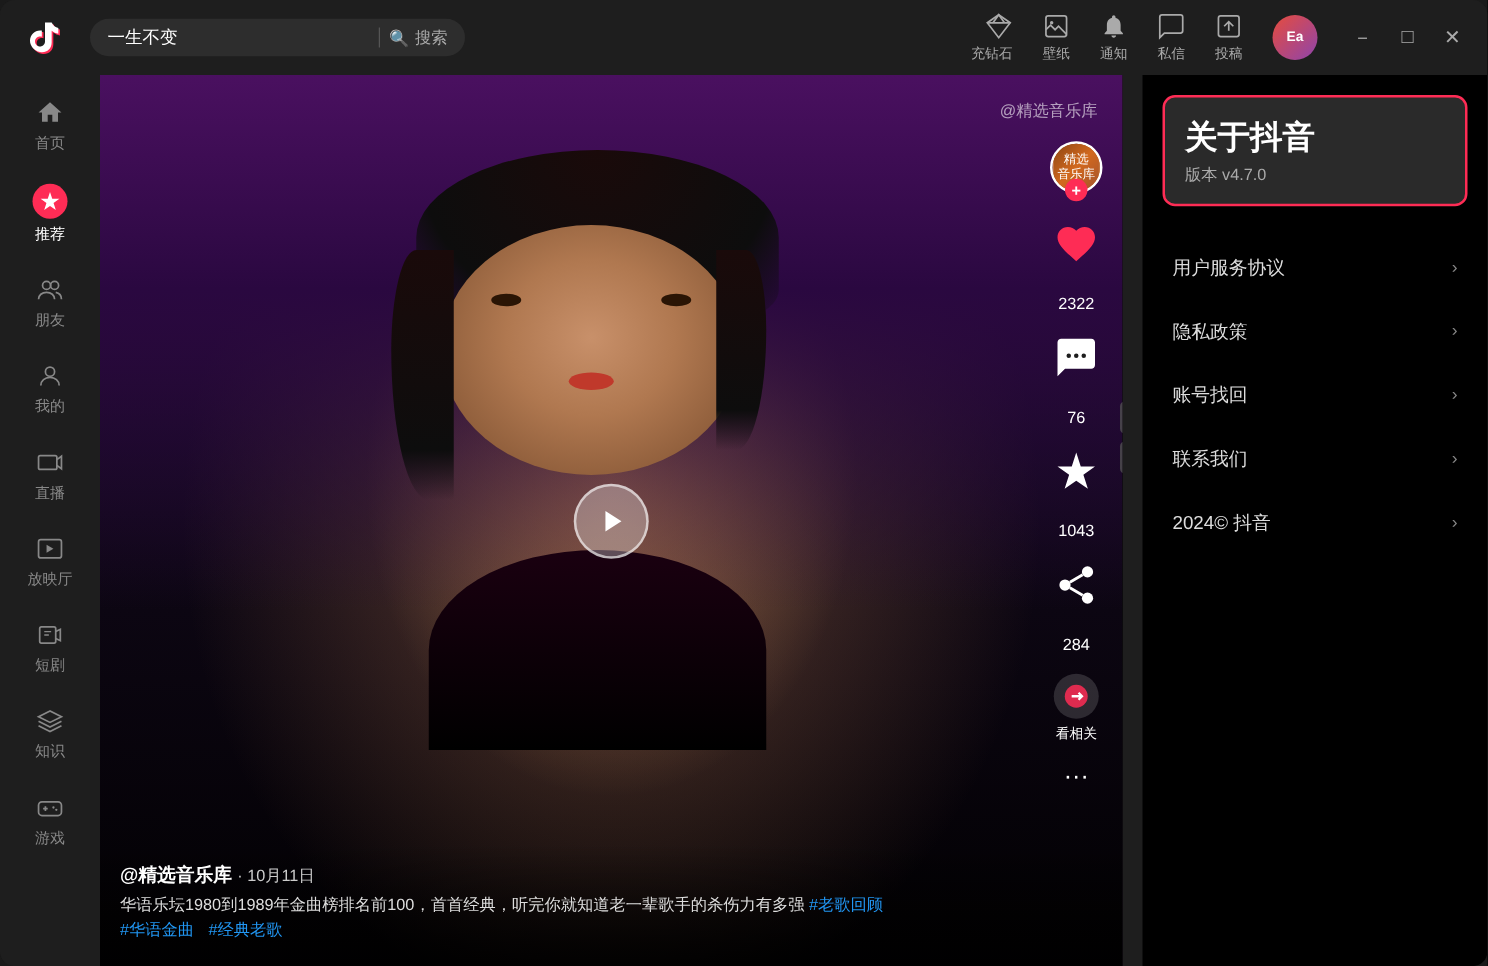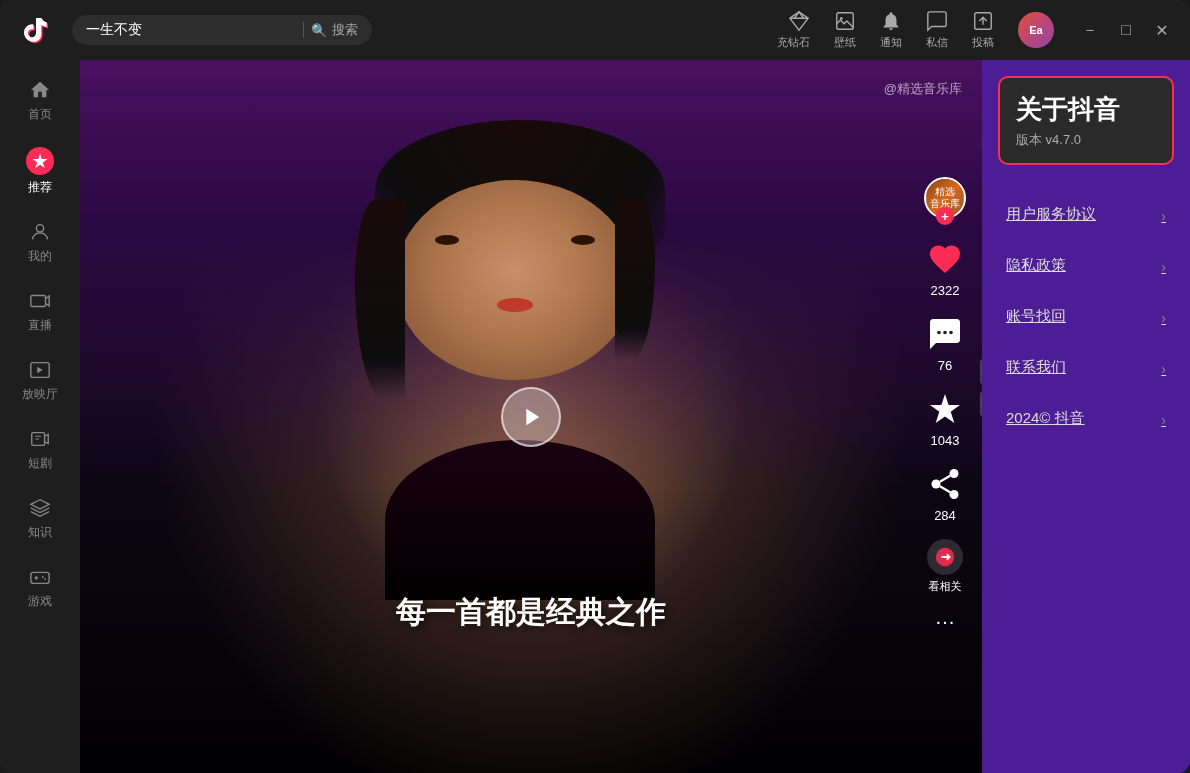--- a/index.html
+++ b/index.html
@@ -291,21 +291,21 @@
       display: flex;
       flex-direction: column;
       align-items: center;
       gap: 16px;
     }
 
     .action-item {
       display: flex;
       flex-direction: column;
       align-items: center;
-      gap: 4px;
+      gap: 20px;
       cursor: pointer;
     }
 
     .action-icon {
       width: 40px;
       height: 40px;
       display: flex;
       align-items: center;
       justify-content: center;
     }
@@ -389,25 +389,26 @@
       justify-content: center;
     }
 
     .see-related .label {
       color: #fff;
       font-size: 11px;
     }
 
     
     .right-panel {
-      width: 208px;
-      background: #4c1d95;
+      width: 276px;
+      background: #000000;
       flex-shrink: 0;
       display: flex;
       flex-direction: column;
+      margin-left: 16px;
     }
 
     .about-header {
       margin: 16px;
       border: 2px solid #fe2c55;
       border-radius: 10px;
       padding: 14px 16px;
       background: #2a2a2a;
     }
 
@@ -423,27 +424,26 @@
       color: #aaa;
     }
 
     .menu-list {
       flex: 1;
       padding: 8px 0;
     }
 
     .menu-item {
       display: flex;
-      align-items: flex-end;
+      align-items: flex-start;
       justify-content: space-between;
       padding: 16px 24px;
       cursor: pointer;
       color: #ddd;
       font-size: 15px;
-      text-decoration: underline;
     }
 
     .menu-item .chevron {
       color: #888;
       font-size: 14px;
     }
 
     
     .avatar-color-bar {
       width: 36px;
@@ -576,20 +576,31 @@
       <div class="sidebar-item active">
         <div class="active-indicator">
           <svg width="18" height="18" viewBox="0 0 24 24" fill="none">
             <path d="M12 2l2.4 7.4H22l-6.2 4.5 2.4 7.4L12 17l-6.2 4.3 2.4-7.4L2 9.4h7.6z" fill="#fff"></path>
           </svg>
         </div>
         <span class="s-label" style="color:#fff;">推荐</span>
       </div>
 
 
+      <div class="sidebar-item">
+        <div class="s-icon">
+          <svg width="22" height="22" viewBox="0 0 24 24" fill="none">
+            <circle cx="9" cy="8" r="3.5" stroke="#888" stroke-width="1.5"></circle>
+            <circle cx="16" cy="8" r="3.5" stroke="#888" stroke-width="1.5"></circle>
+            <path d="M2 20c0-3.5 3-6 7-6s7 2.5 7 6" stroke="#888" stroke-width="1.5"></path>
+            <path d="M17 14c2.5.5 5 2.5 5 6" stroke="#888" stroke-width="1.5"></path>
+          </svg>
+        </div>
+        <span class="s-label">朋友</span>
+      </div>
 
       <div class="sidebar-item">
         <div class="s-icon">
           <svg width="22" height="22" viewBox="0 0 24 24" fill="none">
             <circle cx="12" cy="8" r="4" stroke="#888" stroke-width="1.5"></circle>
             <path d="M4 20c0-4 3.6-7 8-7s8 3 8 7" stroke="#888" stroke-width="1.5"></path>
           </svg>
         </div>
         <span class="s-label">我的</span>
       </div>
@@ -745,22 +756,34 @@
         <div style="position:absolute;right:-44px;top:40%;display:flex;flex-direction:column;gap:6px;">
           <button class="scroll-btn">
             
           </button>
           <button class="scroll-btn">
             
           </button>
         </div>
       </div>
 
-      <div class="video-subtitle">每一首都是经典之作</div>
-
+
+      <div class="video-info">
+        <div class="video-author">
+          <span>@精选音乐库</span>
+          <span class="date">· 10月11日</span>
+        </div>
+        <div class="video-desc">
+          <span>华语乐坛1980到1989年金曲榜排名前100，首首经典，听完你就知道老一辈歌手的杀伤力有多强</span>
+          <span class="hashtag">#老歌回顾</span>
+          <br>
+          <span class="hashtag">#华语金曲</span>
+          <span class="hashtag" style="margin-left:8px;">#经典老歌</span>
+        </div>
+      </div>
 
       <div class="play-btn">
         <svg width="28" height="28" viewBox="0 0 24 24">
           <path d="M8 5v14l11-7z" fill="white"></path>
         </svg>
       </div>
     </div>
 
     <div class="right-panel">
       <div class="about-header">

